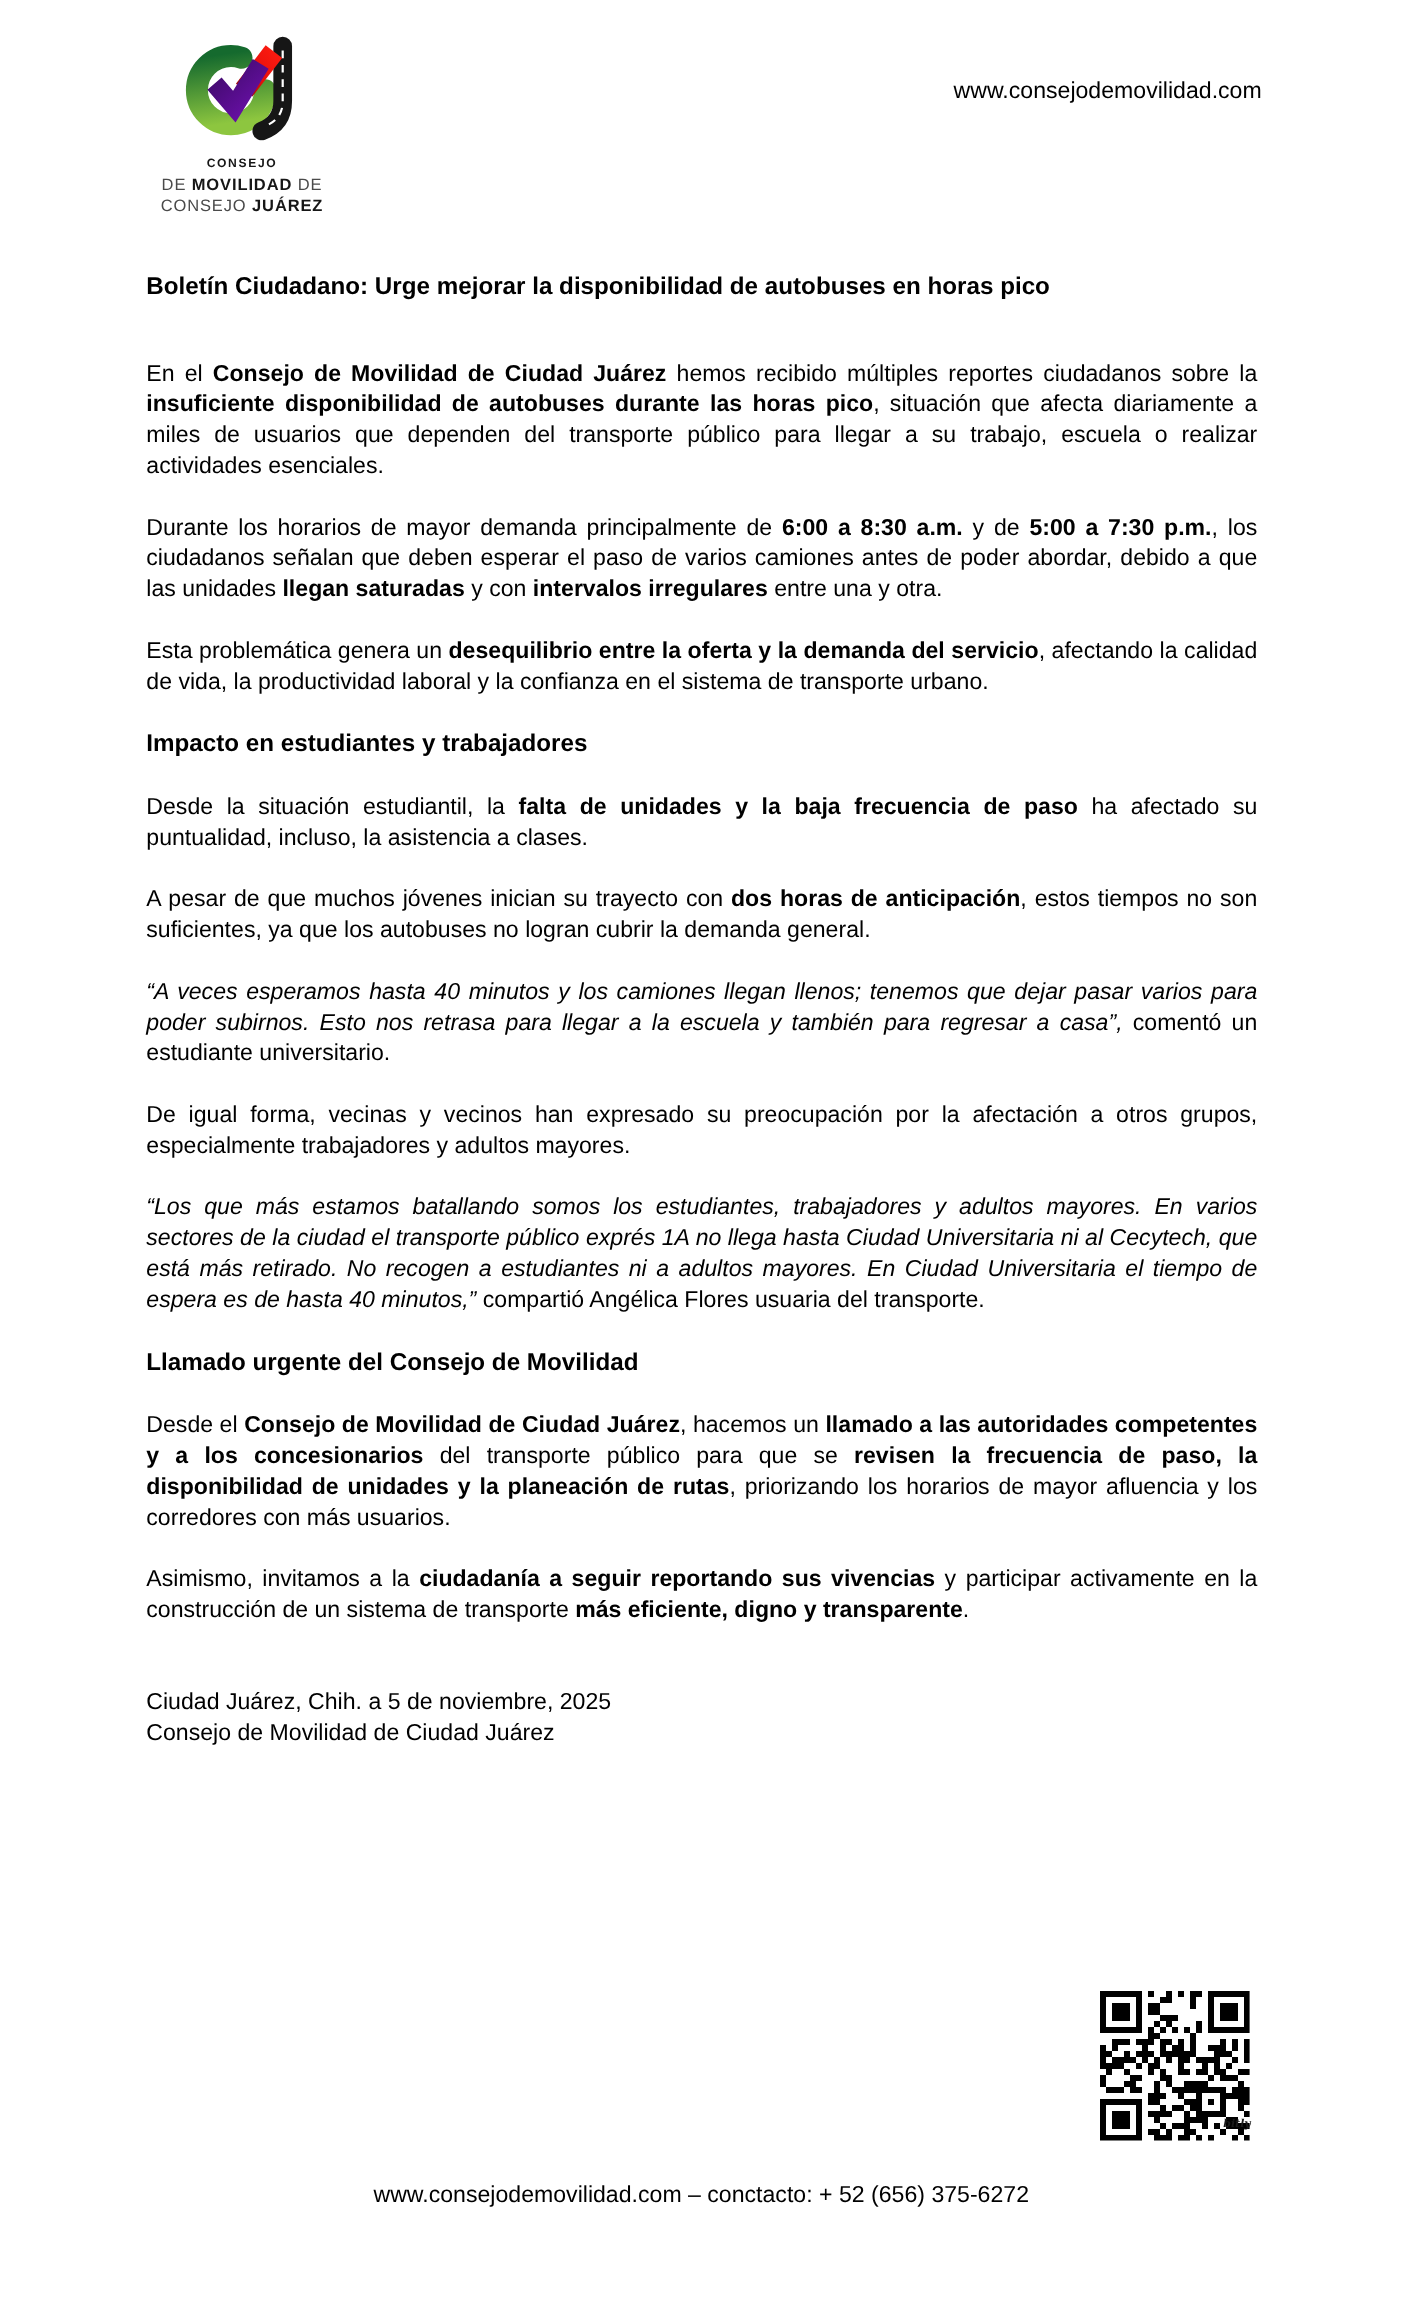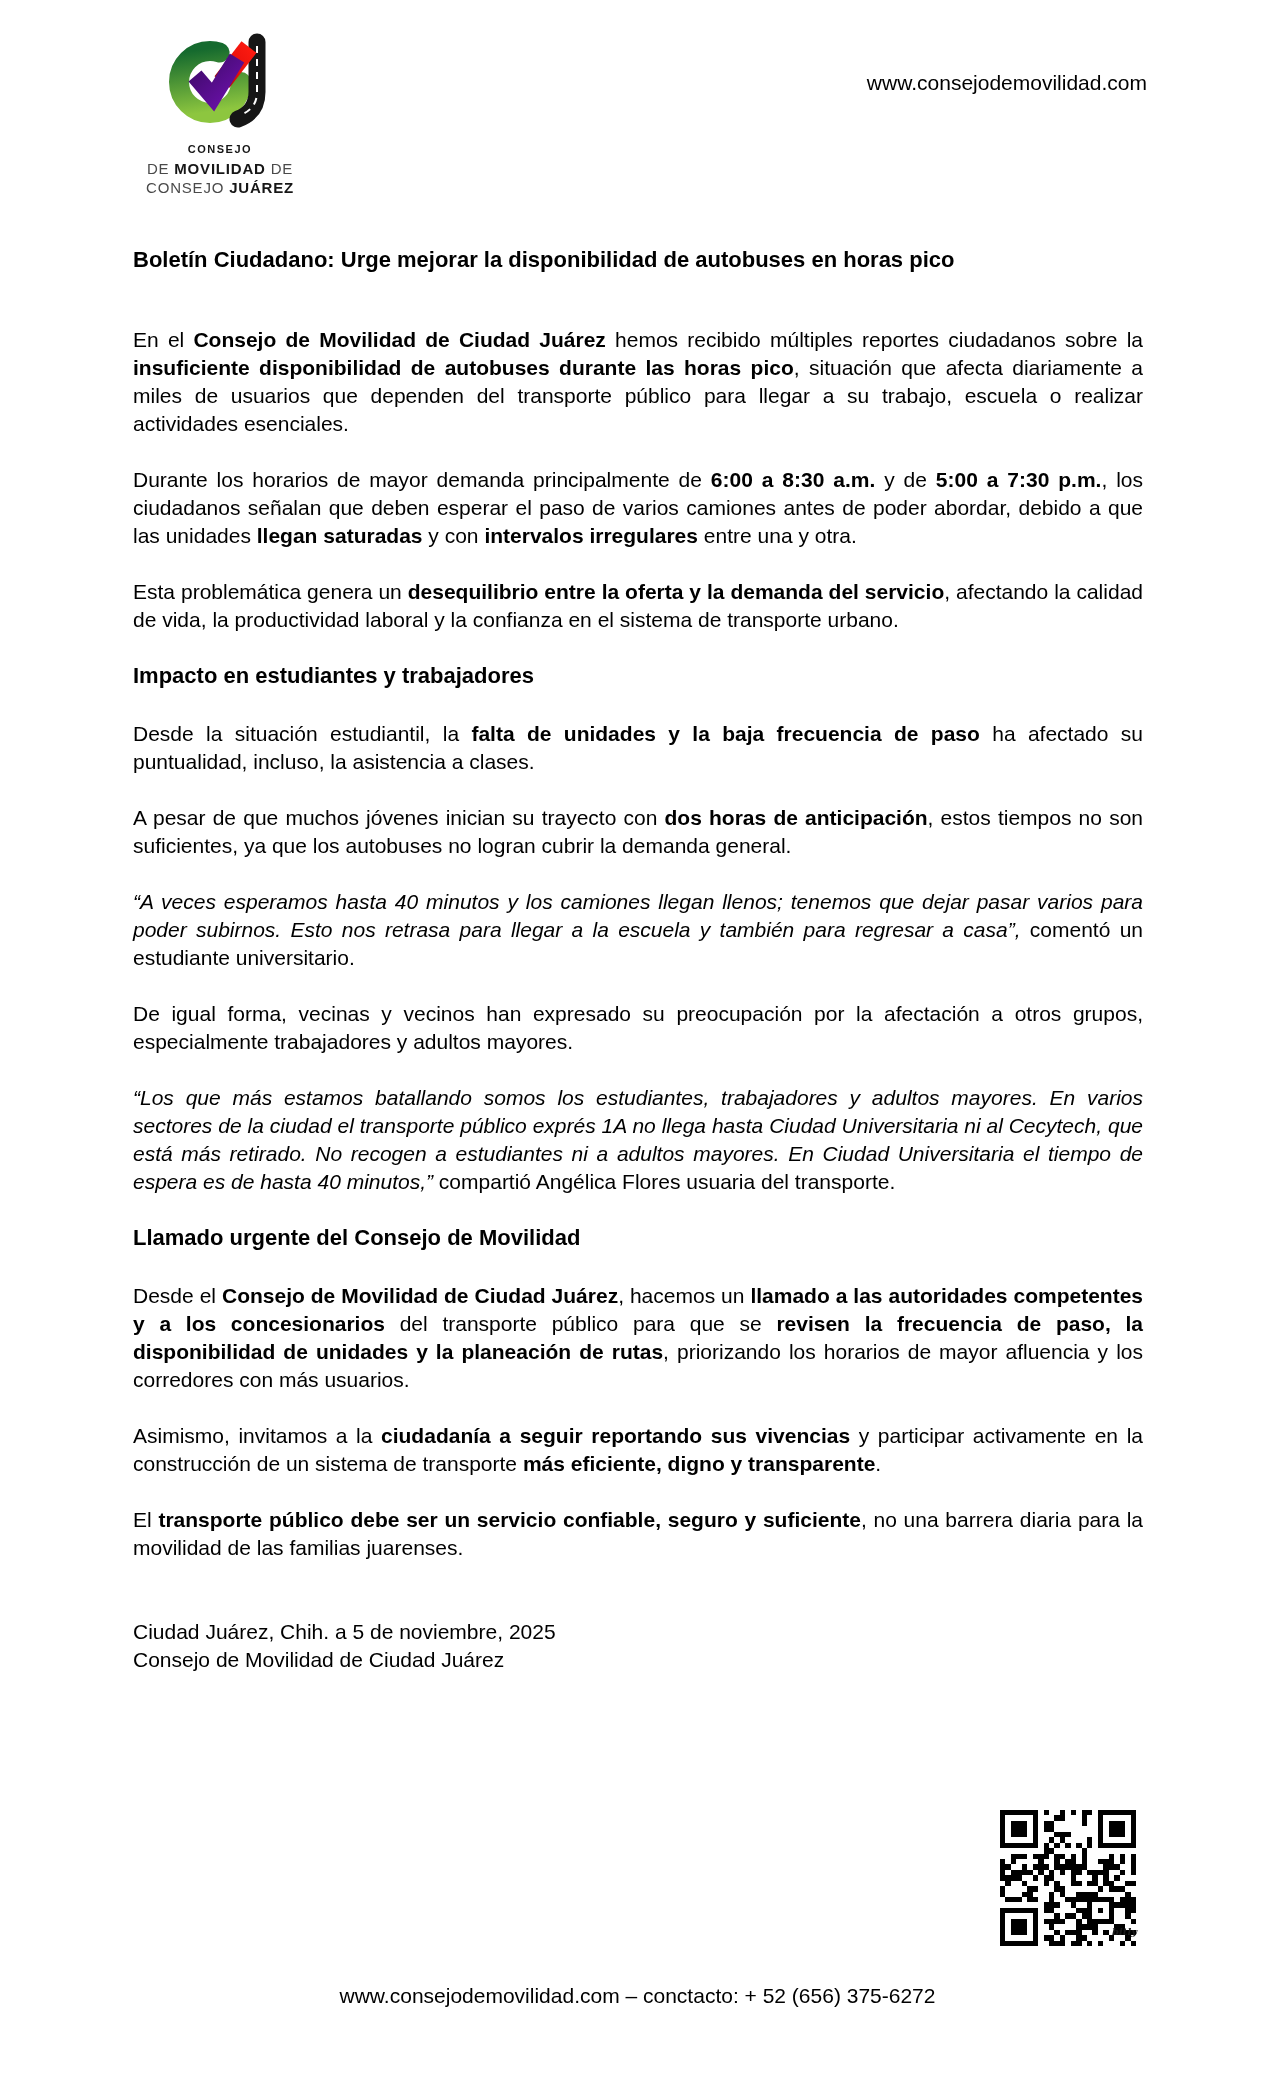--- a/index.html
+++ b/index.html
@@ -165,21 +165,20 @@
     <p><span>Desde la situación estudiantil, la </span><b>falta de unidades y la baja frecuencia de paso</b><span> ha afectado su puntualidad, incluso, la asistencia a clases.</span></p>
     <p><span>A pesar de que muchos jóvenes inician su trayecto con </span><b>dos horas de anticipación</b><span>, estos tiempos no son suficientes, ya que los autobuses no logran cubrir la demanda general.</span></p>
     <p><i>“A veces esperamos hasta 40 minutos y los camiones llegan llenos; tenemos que dejar pasar varios para poder subirnos. Esto nos retrasa para llegar a la escuela y también para regresar a casa”,</i><span> comentó un estudiante universitario.</span></p>
     <p><span>De igual forma, vecinas y vecinos han expresado su preocupación por la afectación a otros grupos, especialmente trabajadores y adultos mayores.</span></p>
     <p><i> “Los que más estamos batallando somos los estudiantes, trabajadores y adultos mayores. En varios sectores de la ciudad el transporte público exprés 1A no llega hasta Ciudad Universitaria ni al Cecytech, que está más retirado. No recogen a estudiantes ni a adultos mayores. En Ciudad Universitaria el tiempo de espera es de hasta 40 minutos,”</i><span> compartió Angélica Flores usuaria del transporte.</span></p>
 
     <h2>Llamado urgente del Consejo de Movilidad</h2>
 
     <p><span>Desde el </span><b>Consejo de Movilidad de Ciudad Juárez</b><span>, hacemos un </span><b>llamado a las autoridades competentes y a los concesionarios</b><span> del transporte público para que se </span><b>revisen la frecuencia de paso, la disponibilidad de unidades y la planeación de rutas</b><span>, priorizando los horarios de mayor afluencia y los corredores con más usuarios.</span></p>
     <p><span>Asimismo, invitamos a la </span><b>ciudadanía a seguir reportando sus vivencias</b><span> y participar activamente en la construcción de un sistema de transporte </span><b>más eficiente, digno y transparente</b><span>.</span></p>
-    <p><span>El </span><b>transporte público debe ser un servicio confiable, seguro y suficiente</b><span>, no una barrera diaria para la movilidad de las familias juarenses.</span></p>
 
     <p class="dateline">Ciudad Juárez, Chih. a 5 de noviembre, 2025</p>
     <p class="signature">Consejo de Movilidad de Ciudad Juárez</p>
   </div>
 
   <svg class="qr" viewBox="0 0 25 25" shape-rendering="crispEdges" id="qr-svg">
       <path d="M0 0h1v1h-1zM1 0h1v1h-1zM2 0h1v1h-1zM3 0h1v1h-1zM4 0h1v1h-1zM5 0h1v1h-1zM6 0h1v1h-1zM8 0h1v1h-1zM11 0h1v1h-1zM13 0h1v1h-1zM15 0h1v1h-1zM16 0h1v1h-1zM18 0h1v1h-1zM19 0h1v1h-1zM20 0h1v1h-1zM21 0h1v1h-1zM22 0h1v1h-1zM23 0h1v1h-1zM24 0h1v1h-1zM0 1h1v1h-1zM6 1h1v1h-1zM10 1h1v1h-1zM11 1h1v1h-1zM15 1h1v1h-1zM18 1h1v1h-1zM24 1h1v1h-1zM0 2h1v1h-1zM2 2h1v1h-1zM3 2h1v1h-1zM4 2h1v1h-1zM6 2h1v1h-1zM8 2h1v1h-1zM9 2h1v1h-1zM15 2h1v1h-1zM18 2h1v1h-1zM20 2h1v1h-1zM21 2h1v1h-1zM22 2h1v1h-1zM24 2h1v1h-1zM0 3h1v1h-1zM2 3h1v1h-1zM3 3h1v1h-1zM4 3h1v1h-1zM6 3h1v1h-1zM8 3h1v1h-1zM9 3h1v1h-1zM18 3h1v1h-1zM20 3h1v1h-1zM21 3h1v1h-1zM22 3h1v1h-1zM24 3h1v1h-1zM0 4h1v1h-1zM2 4h1v1h-1zM3 4h1v1h-1zM4 4h1v1h-1zM6 4h1v1h-1zM10 4h1v1h-1zM11 4h1v1h-1zM12 4h1v1h-1zM18 4h1v1h-1zM20 4h1v1h-1zM21 4h1v1h-1zM22 4h1v1h-1zM24 4h1v1h-1zM0 5h1v1h-1zM6 5h1v1h-1zM9 5h1v1h-1zM11 5h1v1h-1zM16 5h1v1h-1zM18 5h1v1h-1zM24 5h1v1h-1zM0 6h1v1h-1zM1 6h1v1h-1zM2 6h1v1h-1zM3 6h1v1h-1zM4 6h1v1h-1zM5 6h1v1h-1zM6 6h1v1h-1zM8 6h1v1h-1zM10 6h1v1h-1zM12 6h1v1h-1zM14 6h1v1h-1zM16 6h1v1h-1zM18 6h1v1h-1zM19 6h1v1h-1zM20 6h1v1h-1zM21 6h1v1h-1zM22 6h1v1h-1zM23 6h1v1h-1zM24 6h1v1h-1zM8 7h1v1h-1zM9 7h1v1h-1zM15 7h1v1h-1zM2 8h1v1h-1zM3 8h1v1h-1zM4 8h1v1h-1zM6 8h1v1h-1zM7 8h1v1h-1zM8 8h1v1h-1zM10 8h1v1h-1zM11 8h1v1h-1zM13 8h1v1h-1zM15 8h1v1h-1zM20 8h1v1h-1zM22 8h1v1h-1zM24 8h1v1h-1zM0 9h1v1h-1zM2 9h1v1h-1zM7 9h1v1h-1zM10 9h1v1h-1zM12 9h1v1h-1zM13 9h1v1h-1zM15 9h1v1h-1zM18 9h1v1h-1zM19 9h1v1h-1zM20 9h1v1h-1zM22 9h1v1h-1zM24 9h1v1h-1zM0 10h1v1h-1zM1 10h1v1h-1zM4 10h1v1h-1zM6 10h1v1h-1zM7 10h1v1h-1zM8 10h1v1h-1zM10 10h1v1h-1zM11 10h1v1h-1zM12 10h1v1h-1zM13 10h1v1h-1zM14 10h1v1h-1zM15 10h1v1h-1zM19 10h1v1h-1zM20 10h1v1h-1zM21 10h1v1h-1zM24 10h1v1h-1zM0 11h1v1h-1zM2 11h1v1h-1zM3 11h1v1h-1zM4 11h1v1h-1zM5 11h1v1h-1zM7 11h1v1h-1zM9 11h1v1h-1zM11 11h1v1h-1zM13 11h1v1h-1zM14 11h1v1h-1zM16 11h1v1h-1zM17 11h1v1h-1zM18 11h1v1h-1zM19 11h1v1h-1zM22 11h1v1h-1zM24 11h1v1h-1zM0 12h1v1h-1zM1 12h1v1h-1zM2 12h1v1h-1zM3 12h1v1h-1zM6 12h1v1h-1zM8 12h1v1h-1zM9 12h1v1h-1zM13 12h1v1h-1zM17 12h1v1h-1zM19 12h1v1h-1zM21 12h1v1h-1zM1 13h1v1h-1zM4 13h1v1h-1zM8 13h1v1h-1zM10 13h1v1h-1zM13 13h1v1h-1zM14 13h1v1h-1zM16 13h1v1h-1zM17 13h1v1h-1zM19 13h1v1h-1zM20 13h1v1h-1zM23 13h1v1h-1zM24 13h1v1h-1zM0 14h1v1h-1zM5 14h1v1h-1zM6 14h1v1h-1zM10 14h1v1h-1zM11 14h1v1h-1zM18 14h1v1h-1zM20 14h1v1h-1zM21 14h1v1h-1zM22 14h1v1h-1zM0 15h1v1h-1zM4 15h1v1h-1zM5 15h1v1h-1zM9 15h1v1h-1zM11 15h1v1h-1zM14 15h1v1h-1zM15 15h1v1h-1zM16 15h1v1h-1zM17 15h1v1h-1zM23 15h1v1h-1zM1 16h1v1h-1zM2 16h1v1h-1zM3 16h1v1h-1zM5 16h1v1h-1zM6 16h1v1h-1zM9 16h1v1h-1zM12 16h1v1h-1zM13 16h1v1h-1zM14 16h1v1h-1zM15 16h1v1h-1zM16 16h1v1h-1zM17 16h1v1h-1zM18 16h1v1h-1zM19 16h1v1h-1zM20 16h1v1h-1zM22 16h1v1h-1zM23 16h1v1h-1zM24 16h1v1h-1zM8 17h1v1h-1zM9 17h1v1h-1zM10 17h1v1h-1zM13 17h1v1h-1zM16 17h1v1h-1zM20 17h1v1h-1zM21 17h1v1h-1zM22 17h1v1h-1zM23 17h1v1h-1zM24 17h1v1h-1zM0 18h1v1h-1zM1 18h1v1h-1zM2 18h1v1h-1zM3 18h1v1h-1zM4 18h1v1h-1zM5 18h1v1h-1zM6 18h1v1h-1zM8 18h1v1h-1zM9 18h1v1h-1zM14 18h1v1h-1zM15 18h1v1h-1zM16 18h1v1h-1zM18 18h1v1h-1zM20 18h1v1h-1zM23 18h1v1h-1zM24 18h1v1h-1zM0 19h1v1h-1zM6 19h1v1h-1zM10 19h1v1h-1zM12 19h1v1h-1zM13 19h1v1h-1zM15 19h1v1h-1zM16 19h1v1h-1zM20 19h1v1h-1zM23 19h1v1h-1zM0 20h1v1h-1zM2 20h1v1h-1zM3 20h1v1h-1zM4 20h1v1h-1zM6 20h1v1h-1zM8 20h1v1h-1zM9 20h1v1h-1zM10 20h1v1h-1zM11 20h1v1h-1zM14 20h1v1h-1zM16 20h1v1h-1zM17 20h1v1h-1zM18 20h1v1h-1zM19 20h1v1h-1zM20 20h1v1h-1zM24 20h1v1h-1zM0 21h1v1h-1zM2 21h1v1h-1zM3 21h1v1h-1zM4 21h1v1h-1zM6 21h1v1h-1zM9 21h1v1h-1zM14 21h1v1h-1zM15 21h1v1h-1zM16 21h1v1h-1zM17 21h1v1h-1zM21 21h1v1h-1zM22 21h1v1h-1zM0 22h1v1h-1zM2 22h1v1h-1zM3 22h1v1h-1zM4 22h1v1h-1zM6 22h1v1h-1zM10 22h1v1h-1zM12 22h1v1h-1zM13 22h1v1h-1zM14 22h1v1h-1zM17 22h1v1h-1zM19 22h1v1h-1zM21 22h1v1h-1zM22 22h1v1h-1zM23 22h1v1h-1zM24 22h1v1h-1zM0 23h1v1h-1zM6 23h1v1h-1zM8 23h1v1h-1zM9 23h1v1h-1zM11 23h1v1h-1zM14 23h1v1h-1zM15 23h1v1h-1zM20 23h1v1h-1zM23 23h1v1h-1zM0 24h1v1h-1zM1 24h1v1h-1zM2 24h1v1h-1zM3 24h1v1h-1zM4 24h1v1h-1zM5 24h1v1h-1zM6 24h1v1h-1zM9 24h1v1h-1zM10 24h1v1h-1zM11 24h1v1h-1zM13 24h1v1h-1zM14 24h1v1h-1zM16 24h1v1h-1zM18 24h1v1h-1zM22 24h1v1h-1zM24 24h1v1h-1z" fill="#000"></path>
     </svg>
   <div class="qr-label">bitly</div>
 

